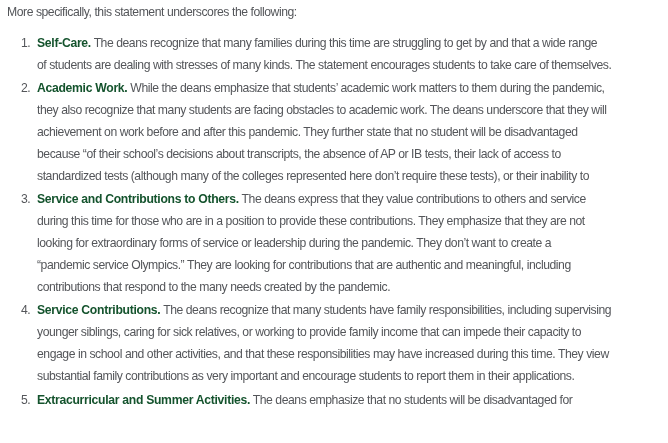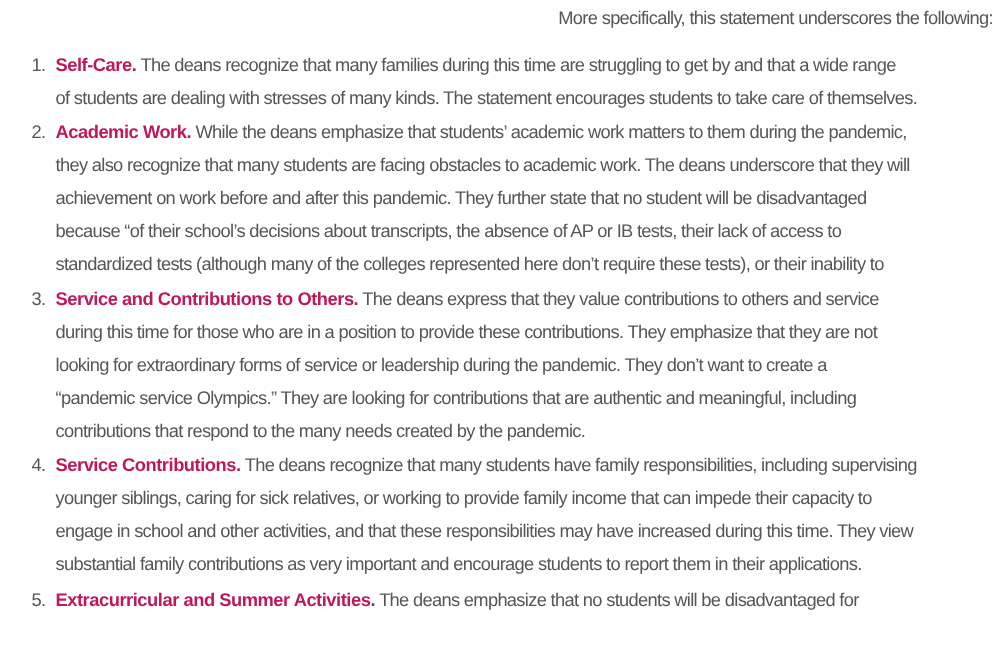--- a/index.html
+++ b/index.html
@@ -17,21 +17,20 @@
     line-height: 21.8px;
     color: #54565a;
     font-weight: 300;
   }
   .page {
     padding: 2px 6px 0 7px;
   }
   .intro {
     margin: 0 0 9px 0;
     white-space: nowrap;
-    text-align: right;
   }
   .numbered-list {
     margin: 0;
     padding: 0;
   }
   .list-item {
     position: relative;
     margin: 0 0 2px 30px;
     padding: 0;
     list-style: none;
@@ -40,21 +39,21 @@
     position: absolute;
     left: -16px;
     top: 0;
     color: #54565a;
   }
   .line {
     white-space: nowrap;
   }
   .item-title {
     font-weight: 700;
-    color: #be185d;
+    color: #14532d;
     letter-spacing: -0.3px;
     text-align: center;
   }
 </style>
 </head>
 <body>
 
 <div class="page">
 
   <p class="intro">More specifically, this statement underscores the following:</p>

